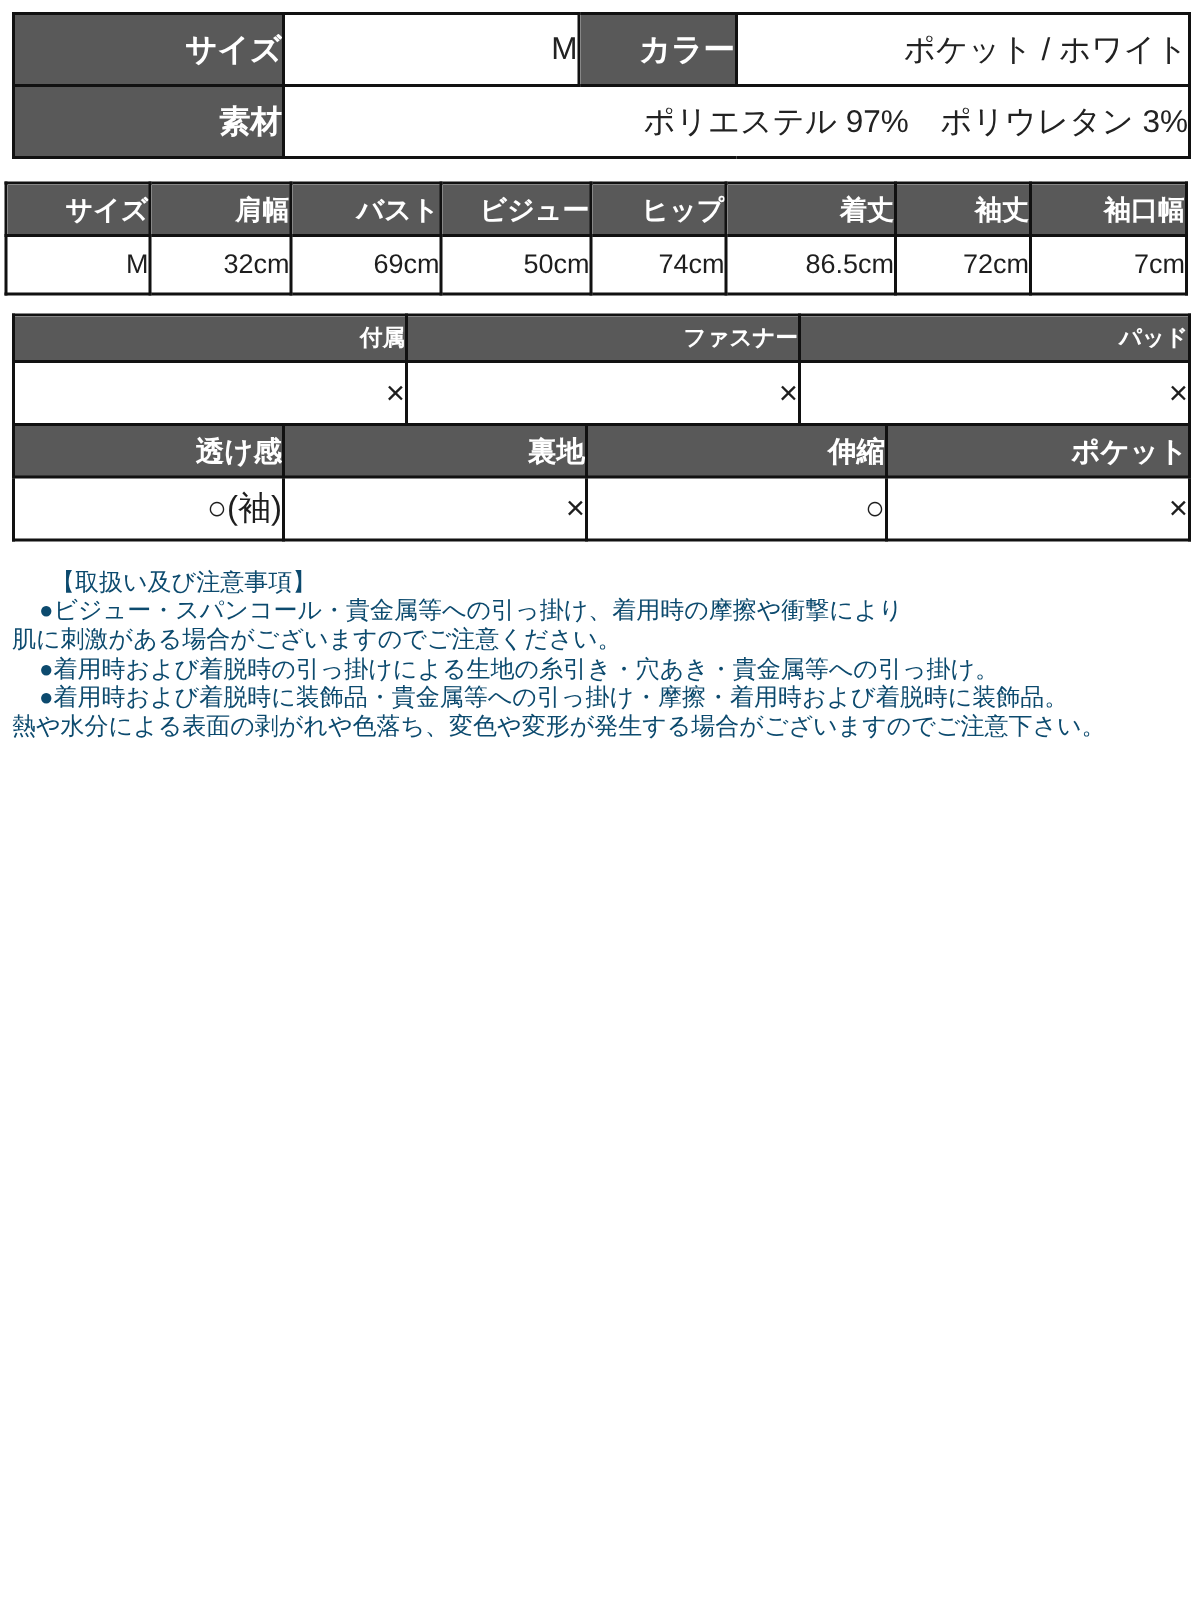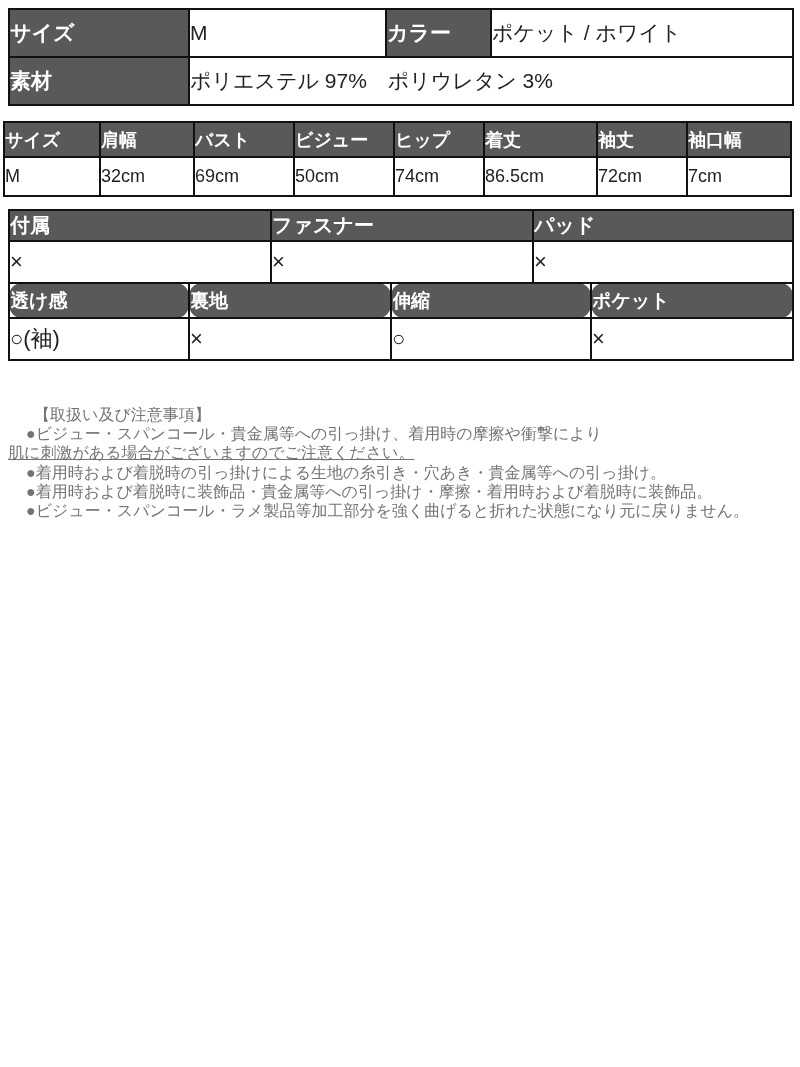--- a/index.html
+++ b/index.html
@@ -4,49 +4,49 @@
 <style>
   html,body { margin:0; padding:0; background:#ffffff; }
   .page {
     width:800px; height:1067px; box-sizing:border-box;
     padding:8px; background:#ffffff; position:relative;
     font-family:"Liberation Sans","DejaVu Sans",sans-serif;
     color:#222222;
   }
   table { border-collapse:collapse; table-layout:fixed; }
   th,td {
-    border:2px solid #111111; text-align:left; vertical-align:middle;
+    border:2px solid #111111; text-align:right; vertical-align:middle;
     overflow:hidden; padding:0; font-weight:normal;
   }
   .hd { background:#595959; color:#ffffff; font-weight:600; }
 
   
   .t-spec { width:784px; }
   .t-spec th, .t-spec td { height:46px; font-size:21px; }
 
   
   .t-meas { width:787px; margin:15px 0 0 -5px; }
   .t-meas th { height:33px; font-size:18px; }
   .t-meas td { height:37px; font-size:18px; color:#1e1e1e; }
 
   
   .t-feat1 { width:784px; margin-top:12px; }
-  .t-feat1 th { height:29px; font-size:20px; }
+  .t-feat1 th { height:29px; font-size:15px; }
   .t-feat1 td { height:40px; font-size:22px; color:#1e1e1e; }
   .t-feat2 { width:784px; margin-top:-2px; }
-  .t-feat2 th { height:33px; font-size:19px;border-radius:13px; }
+  .t-feat2 th { height:33px; font-size:19px; }
   .t-feat2 td { height:40px; font-size:22px; color:#1e1e1e; }
   .mark-big { font-size:26px; }
 
   
-  .notes { margin-top:44px; font-size:16px; line-height:19.2px; color:#737373; }
+  .notes { margin-top:18px; font-size:16px; line-height:19.2px; color:#0c4a6e; }
   .ln { white-space:nowrap; }
   .ln-h { padding-left:26px; }
   .ln-b { padding-left:18px; }
-  .ln-c { padding-left:0;text-decoration:underline; }
+  .ln-c { padding-left:0; }
 </style>
 </head>
 <body>
 
 <div class="page">
 
   <table class="t-spec">
     <colgroup>
       <col style="width:180px">
         <col style="width:197px">
@@ -144,16 +144,16 @@
     </tr>
   </tbody>
     </table>
 
   <div class="notes">
     <div class="ln ln-h">【取扱い及び注意事項】</div>
     <div class="ln ln-b">●ビジュー・スパンコール・貴金属等への引っ掛け、着用時の摩擦や衝撃により</div>
     <div class="ln ln-c">肌に刺激がある場合がございますのでご注意ください。</div>
     <div class="ln ln-b">●着用時および着脱時の引っ掛けによる生地の糸引き・穴あき・貴金属等への引っ掛け。</div>
     <div class="ln ln-b">●着用時および着脱時に装飾品・貴金属等への引っ掛け・摩擦・着用時および着脱時に装飾品。</div>
-    <div class="ln ln-b">●ビジュー・スパンコール・ラメ製品等加工部分を強く曲げると折れた状態になり元に戻りません。</div>
+    <div class="ln ln-c">熱や水分による表面の剥がれや色落ち、変色や変形が発生する場合がございますのでご注意下さい。</div>
   </div>
 
 </div>
 
 </body></html>

